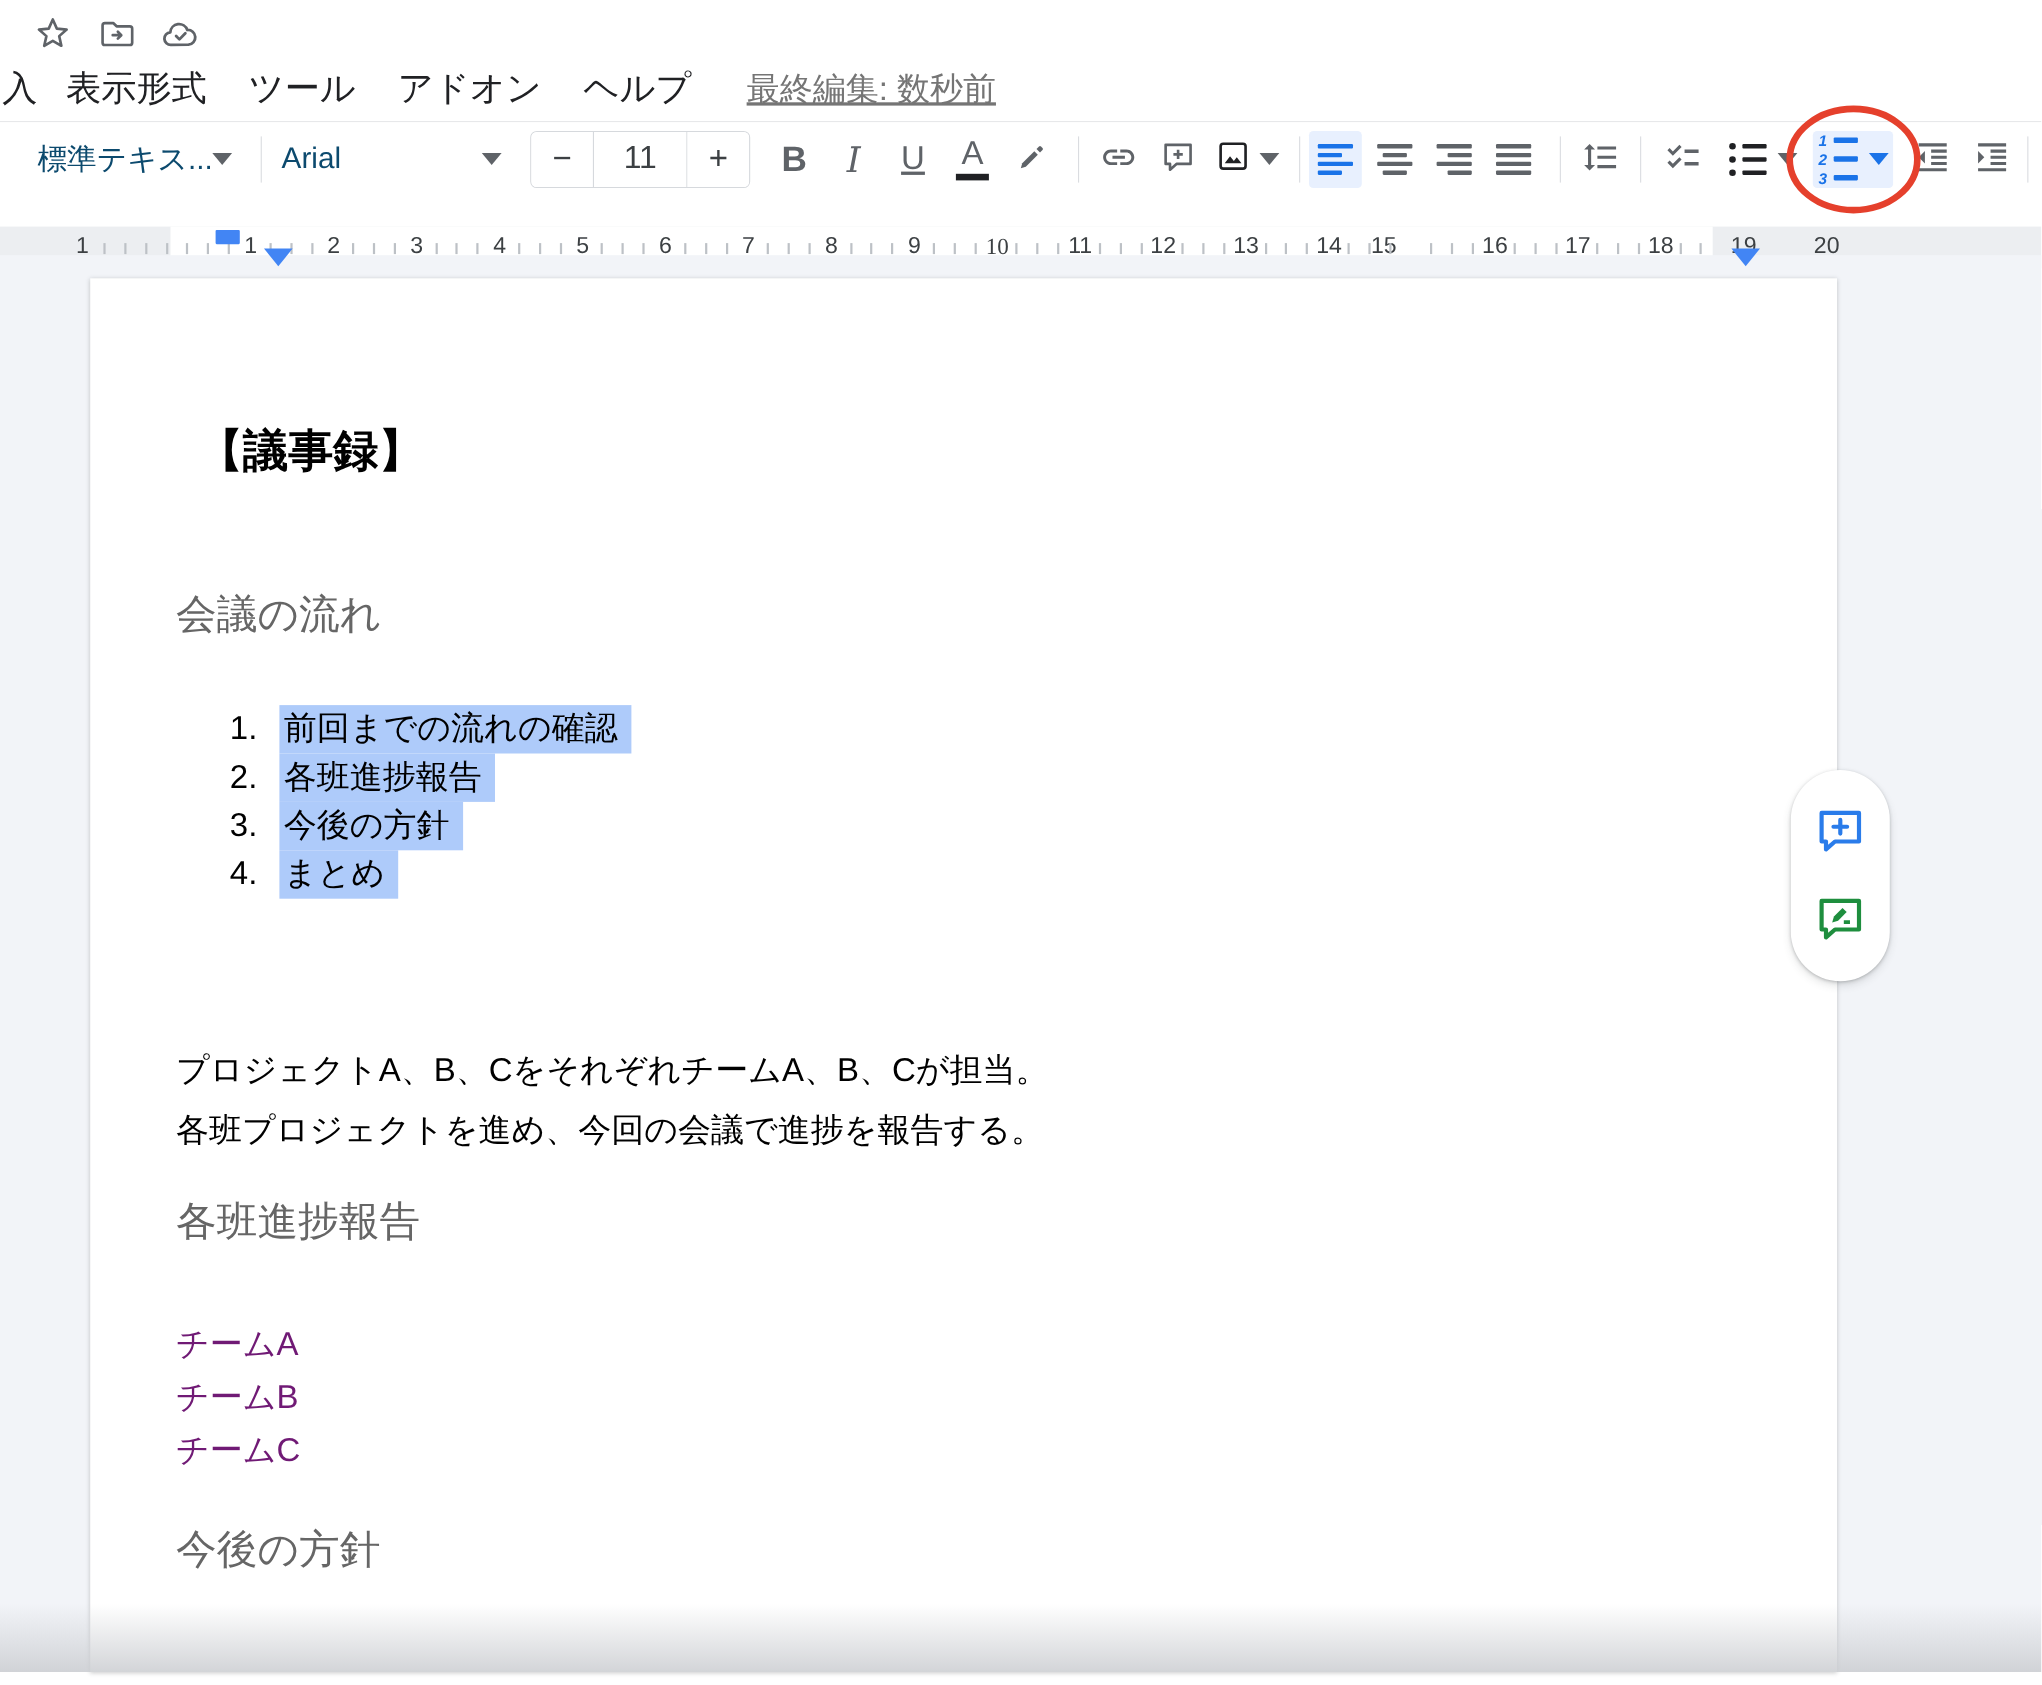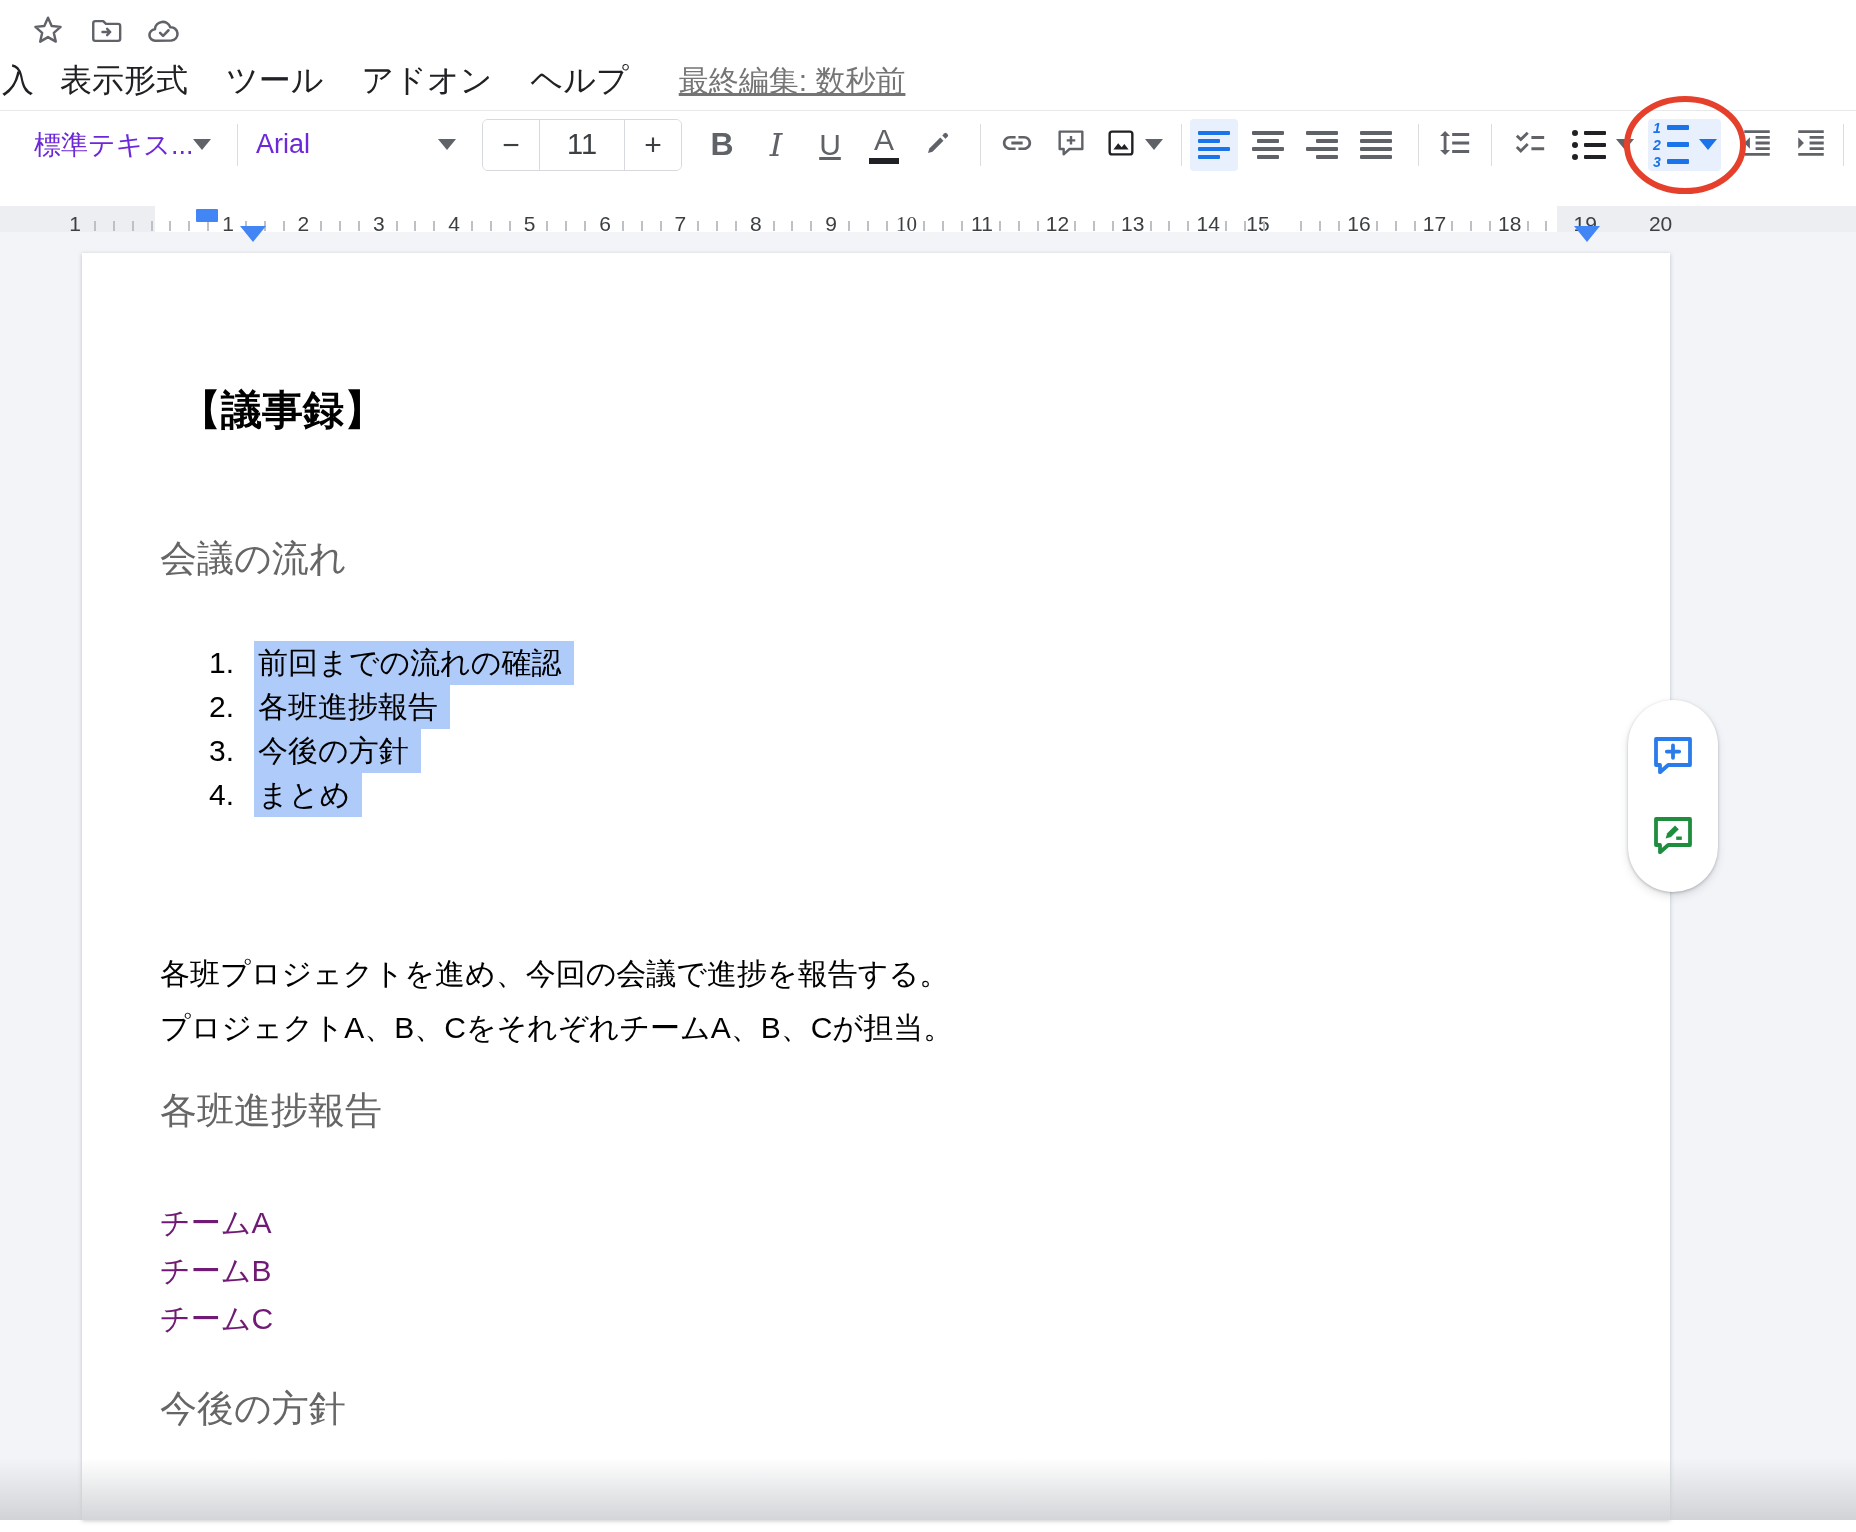--- a/index.html
+++ b/index.html
@@ -13,21 +13,21 @@
   .menu-row{position:absolute;top:58px;left:0;height:46px;display:flex;align-items:center;font-size:32px;color:#202124;}
   .menu-item{margin-left:38px;cursor:pointer;white-space:nowrap;}
   .menu-item:first-child{margin-left:2px;}
   .menu-item:nth-child(2){margin-left:26px;}
   .last-edit{margin-left:50px;font-size:30px;color:#757575;text-decoration:underline;cursor:pointer;white-space:nowrap;}
 
   
   .toolbar{position:absolute;top:110px;left:0;width:100%;height:68px;display:flex;align-items:center;padding-left:30px;box-sizing:border-box;border-top:1px solid #e7e8ea;}
   .vdiv{width:1px;height:42px;background:#dadce0;flex:0 0 1px;}
   .select{height:52px;display:flex;align-items:center;justify-content:space-between;padding:0 10px 0 4px;border-radius:4px;cursor:pointer;}
-  .sel-label{font-size:27px;color:#6d28d9;white-space:nowrap;}
+  .sel-label{font-size:27px;color:#0c4a6e;white-space:nowrap;}
   .dd{width:0;height:0;border-left:9px solid transparent;border-right:9px solid transparent;border-top:11px solid #5f6368;display:inline-block;}
   .size-box{height:50px;display:flex;align-items:stretch;border:1px solid #d6d9dd;border-radius:6px;overflow:hidden;}
   .size-box button,.size-box .szval{border:none;background:#fff;font-size:30px;color:#3c4043;display:flex;align-items:center;justify-content:center;cursor:pointer;}
   .size-box button{width:56px;}
   .size-box .szval{width:84px;border-left:1px solid #d6d9dd;border-right:1px solid #d6d9dd;font-size:29px;}
   .tb-btn{width:48px;height:52px;border:none;background:transparent;border-radius:4px;display:flex;align-items:center;justify-content:center;color:#5f6368;cursor:pointer;padding:0;}
   .tb-btn.active{background:#e8f0fe;color:#1a73e8;}
   .b-glyph{font-weight:bold;font-size:32px;}
   .i-glyph{font-family:"DejaVu Serif","Liberation Serif",serif;font-style:italic;font-size:32px;}
   .u-glyph{font-size:30px;text-decoration:underline;}
@@ -425,22 +425,22 @@
           <span class="num">3.</span>
           <span class="sel">今後の方針</span>
         </li>
         <li class="li">
           <span class="num">4.</span>
           <span class="sel">まとめ</span>
         </li>
       </ol>
 
       <div class="para">
+        <div>プロジェクトA、B、CをそれぞれチームA、B、Cが担当。</div>
         <div>各班プロジェクトを進め、今回の会議で進捗を報告する。</div>
-        <div>プロジェクトA、B、CをそれぞれチームA、B、Cが担当。</div>
       </div>
 
       <div class="h2" style="top:833px;">各班進捗報告</div>
       <div class="teams">
         <div>チームA</div>
         <div>チームB</div>
         <div>チームC</div>
       </div>
 
       <div class="h2" style="top:1131px;">今後の方針</div>

